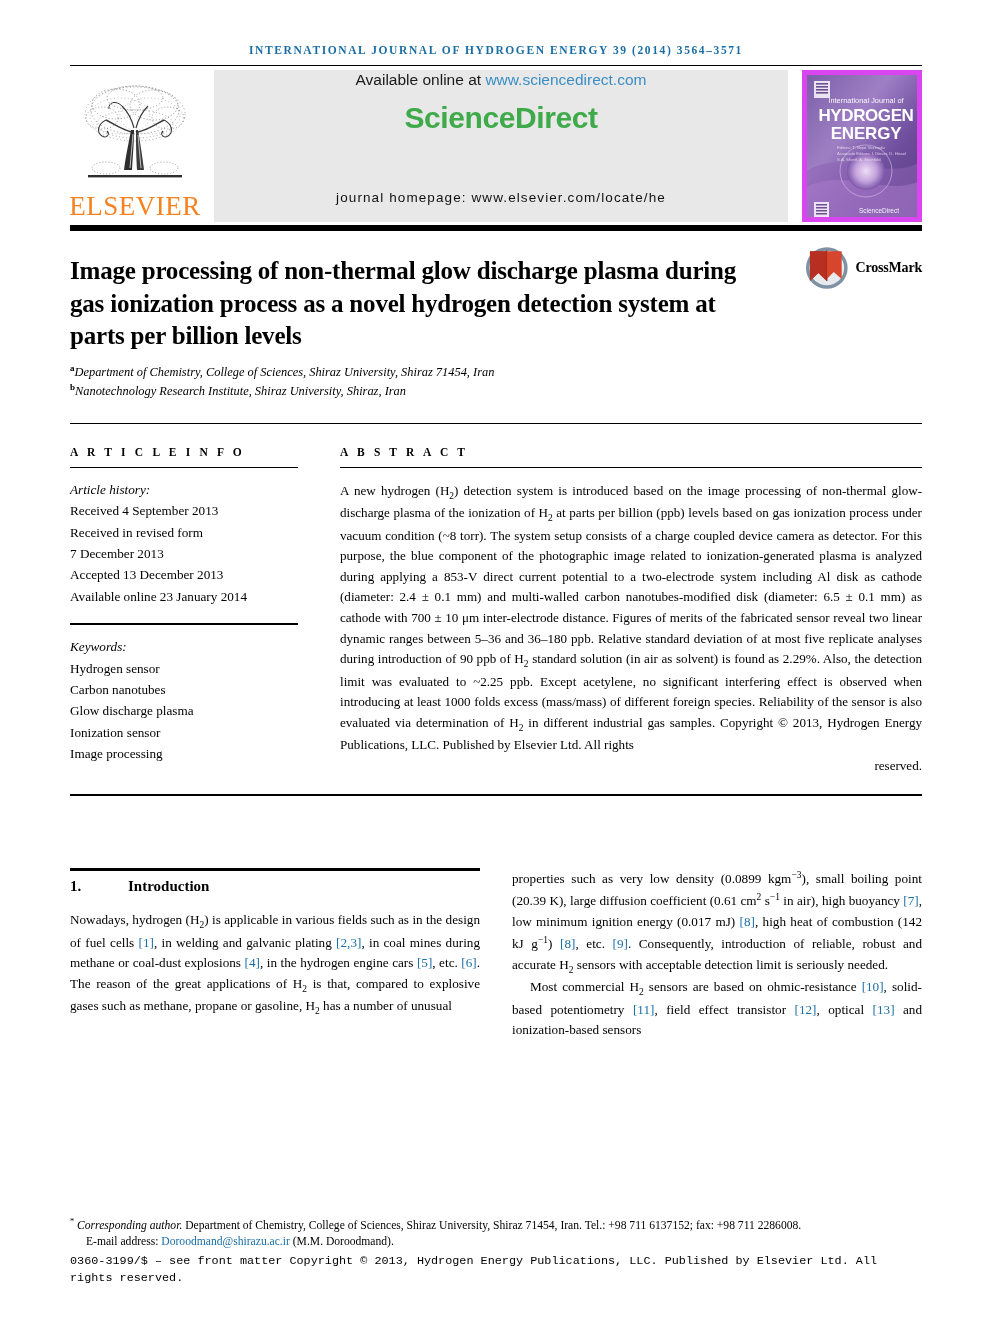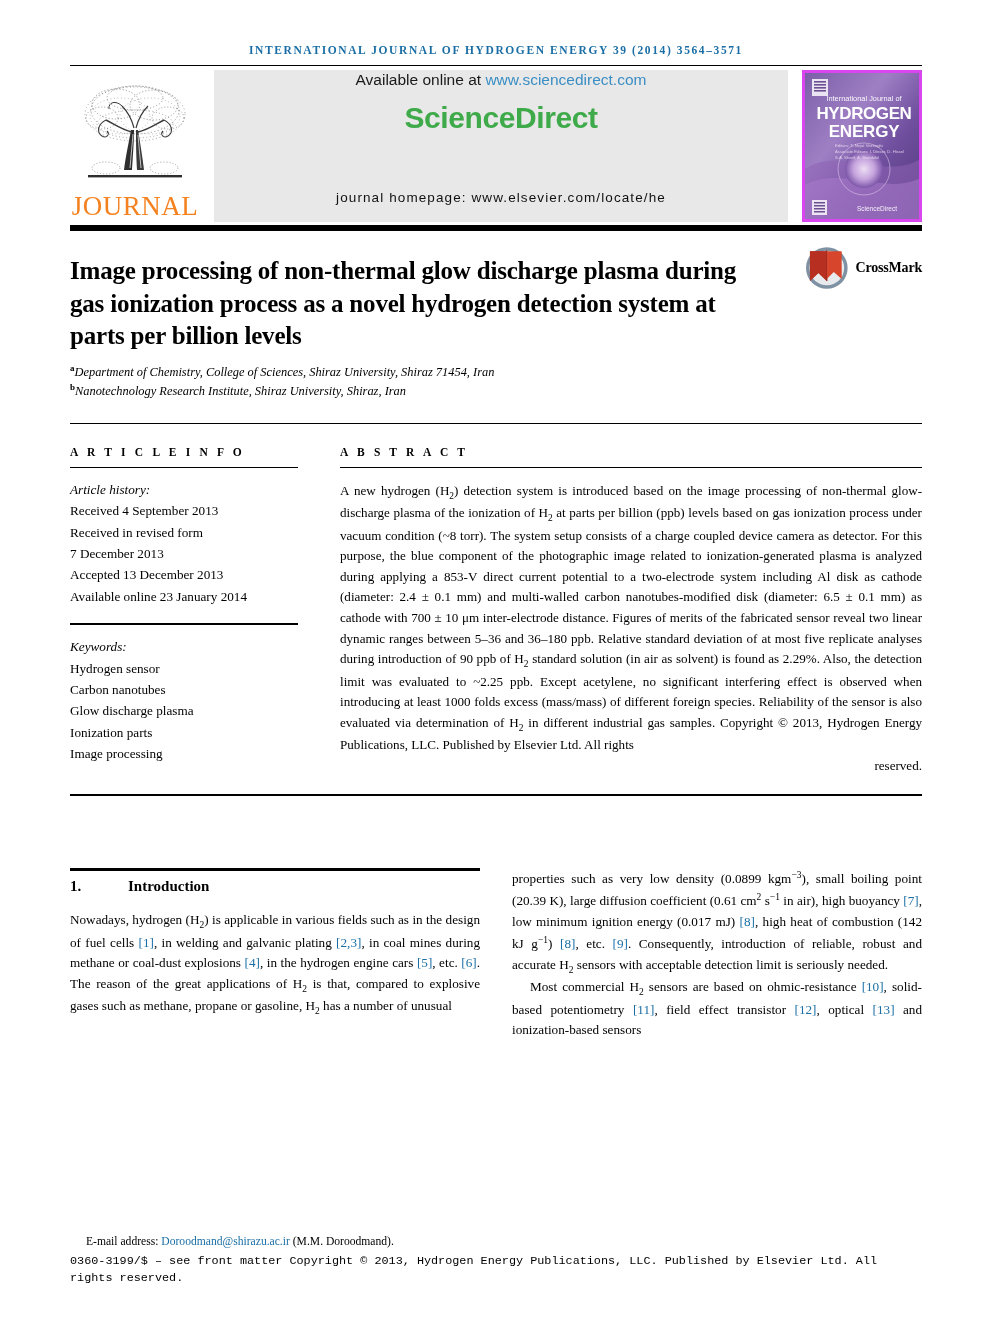--- a/index.html
+++ b/index.html
@@ -87,21 +87,21 @@
     font-size: 13.5px;
     letter-spacing: 1.1px;
     color: #111;
   }
 
   .cover-thumb {
     width: 120px;
     flex: 0 0 120px;
     position: relative;
     overflow: hidden;
-    border: 3px solid #d946ef;
+    border: 5px solid #d946ef;
   }
 
   .rule-thick { border-top: 6px solid #000; margin-top: 3px; }
 
   
   .title-area { position: relative; padding-top: 24px; }
   .article-title {
     font-family: "Liberation Serif", serif;
     font-size: 25px;
     font-weight: bold;
@@ -265,21 +265,21 @@
           <path d="M46 26 C40 20 32 22 33 29" stroke="#3a3a3a" stroke-width="1" fill="none"></path>
 
           <g opacity="0.8">
             <ellipse cx="30" cy="88" rx="14" ry="6" fill="none" stroke="#3a3a3a" stroke-width="0.6" stroke-dasharray="1 2"></ellipse>
             <ellipse cx="88" cy="88" rx="14" ry="6" fill="none" stroke="#3a3a3a" stroke-width="0.6" stroke-dasharray="1 2"></ellipse>
           </g>
 
           <rect x="12" y="95" width="94" height="2.4" fill="#2e2e2e"></rect>
         </g>
       </svg>
-      <div class="elsevier-word">JOURNAL</div>
+      <div class="elsevier-word">ELSEVIER</div>
     </div>
 
     <div class="sd-banner">
       <div class="sd-available">
         <span>Available online at </span><a class="sd-link" href="#">www.sciencedirect.com</a>
       </div>
       <div class="sd-logo">ScienceDirect</div>
       <div class="sd-home">journal homepage: www.elsevier.com/locate/he</div>
     </div>
 
@@ -369,21 +369,21 @@
       <div class="hist-line">7 December 2013</div>
       <div class="hist-line">Accepted 13 December 2013</div>
       <div class="hist-line">Available online 23 January 2014</div>
 
       <div class="hr-block"></div>
 
       <div class="kw-title">Keywords:</div>
       <div class="kw-line">Hydrogen sensor</div>
       <div class="kw-line">Carbon nanotubes</div>
       <div class="kw-line">Glow discharge plasma</div>
-      <div class="kw-line">Ionization parts</div>
+      <div class="kw-line">Ionization sensor</div>
       <div class="kw-line">Image processing</div>
     </div>
 
     <div class="col-abstract">
       <div class="sec-label">A B S T R A C T</div>
       <div class="hr-thin-abs"></div>
       <div class="abstract-text"><span>A new hydrogen (H</span><sub>2</sub><span>) detection system is introduced based on the image processing of non-thermal glow-discharge plasma of the ionization of H</span><sub>2</sub><span> at parts per billion (ppb) levels based on gas ionization process under vacuum condition (~8 torr). The system setup consists of a charge coupled device camera as detector. For this purpose, the blue component of the photographic image related to ionization-generated plasma is analyzed during applying a 853-V direct current potential to a two-electrode system including Al disk as cathode (diameter: 2.4 ± 0.1 mm) and multi-walled carbon nanotubes-modified disk (diameter: 6.5 ± 0.1 mm) as cathode with 700 ± 10 μm inter-electrode distance. Figures of merits of the fabricated sensor reveal two linear dynamic ranges between 5–36 and 36–180 ppb. Relative standard deviation of at most five replicate analyses during introduction of 90 ppb of H</span><sub>2</sub><span> standard solution (in air as solvent) is found as 2.29%. Also, the detection limit was evaluated to ~2.25 ppb. Except acetylene, no significant interfering effect is observed when introducing at least 1000 folds excess (mass/mass) of different foreign species. Reliability of the sensor is also evaluated via determination of H</span><sub>2</sub><span> in different industrial gas samples. Copyright © 2013, Hydrogen Energy Publications, LLC. Published by Elsevier Ltd. All rights</span><span class="lastline">reserved.</span></div>
     </div>
   </div>
 
@@ -400,17 +400,18 @@
       <p class="body-p"><span>Nowadays, hydrogen (H</span><sub>2</sub><span>) is applicable in various fields such as in the design of fuel cells </span><a class="cite link" href="#">[1]</a><span>, in welding and galvanic plating </span><a class="cite link" href="#">[2,3]</a><span>, in coal mines during methane or coal-dust explosions </span><a class="cite link" href="#">[4]</a><span>, in the hydrogen engine cars </span><a class="cite link" href="#">[5]</a><span>, etc. </span><a class="cite link" href="#">[6]</a><span>. The reason of the great applications of H</span><sub>2</sub><span> is that, compared to explosive gases such as methane, propane or gasoline, H</span><sub>2</sub><span> has a number of unusual</span></p>
     </div>
 
     <div class="bcol">
       <p class="body-p"><span>properties such as very low density (0.0899 kgm</span><sup>−3</sup><span>), small boiling point (20.39 K), large diffusion coefficient (0.61 cm</span><sup>2</sup><span> s</span><sup>−1</sup><span> in air), high buoyancy </span><a class="cite link" href="#">[7]</a><span>, low minimum ignition energy (0.017 mJ) </span><a class="cite link" href="#">[8]</a><span>, high heat of combustion (142 kJ g</span><sup>−1</sup><span>) </span><a class="cite link" href="#">[8]</a><span>, etc. </span><a class="cite link" href="#">[9]</a><span>. Consequently, introduction of reliable, robust and accurate H</span><sub>2</sub><span> sensors with acceptable detection limit is seriously needed.</span></p>
       <p class="body-p"><span>Most commercial H</span><sub>2</sub><span> sensors are based on ohmic-resistance </span><a class="cite link" href="#">[10]</a><span>, solid-based potentiometry </span><a class="cite link" href="#">[11]</a><span>, field effect transistor </span><a class="cite link" href="#">[12]</a><span>, optical </span><a class="cite link" href="#">[13]</a><span> and ionization-based sensors</span></p>
     </div>
   </div>
 
   <div class="footnotes">
+    <div class="fn-line"><sup>*</sup> <span class="fn-corr">Corresponding author.</span><span> Department of Chemistry, College of Sciences, Shiraz University, Shiraz 71454, Iran. Tel.: +98 711 6137152; fax: +98 711 2286008.</span></div>
     <div class="fn-line fn-indent"><span>E-mail address: </span><a class="link" href="#">Doroodmand@shirazu.ac.ir</a><span> (M.M. Doroodmand).</span></div>
     <div class="fn-front">0360-3199/$ – see front matter Copyright © 2013, Hydrogen Energy Publications, LLC. Published by Elsevier Ltd. All rights reserved.</div>
   </div>
 
 </div>
 
 </body></html>

